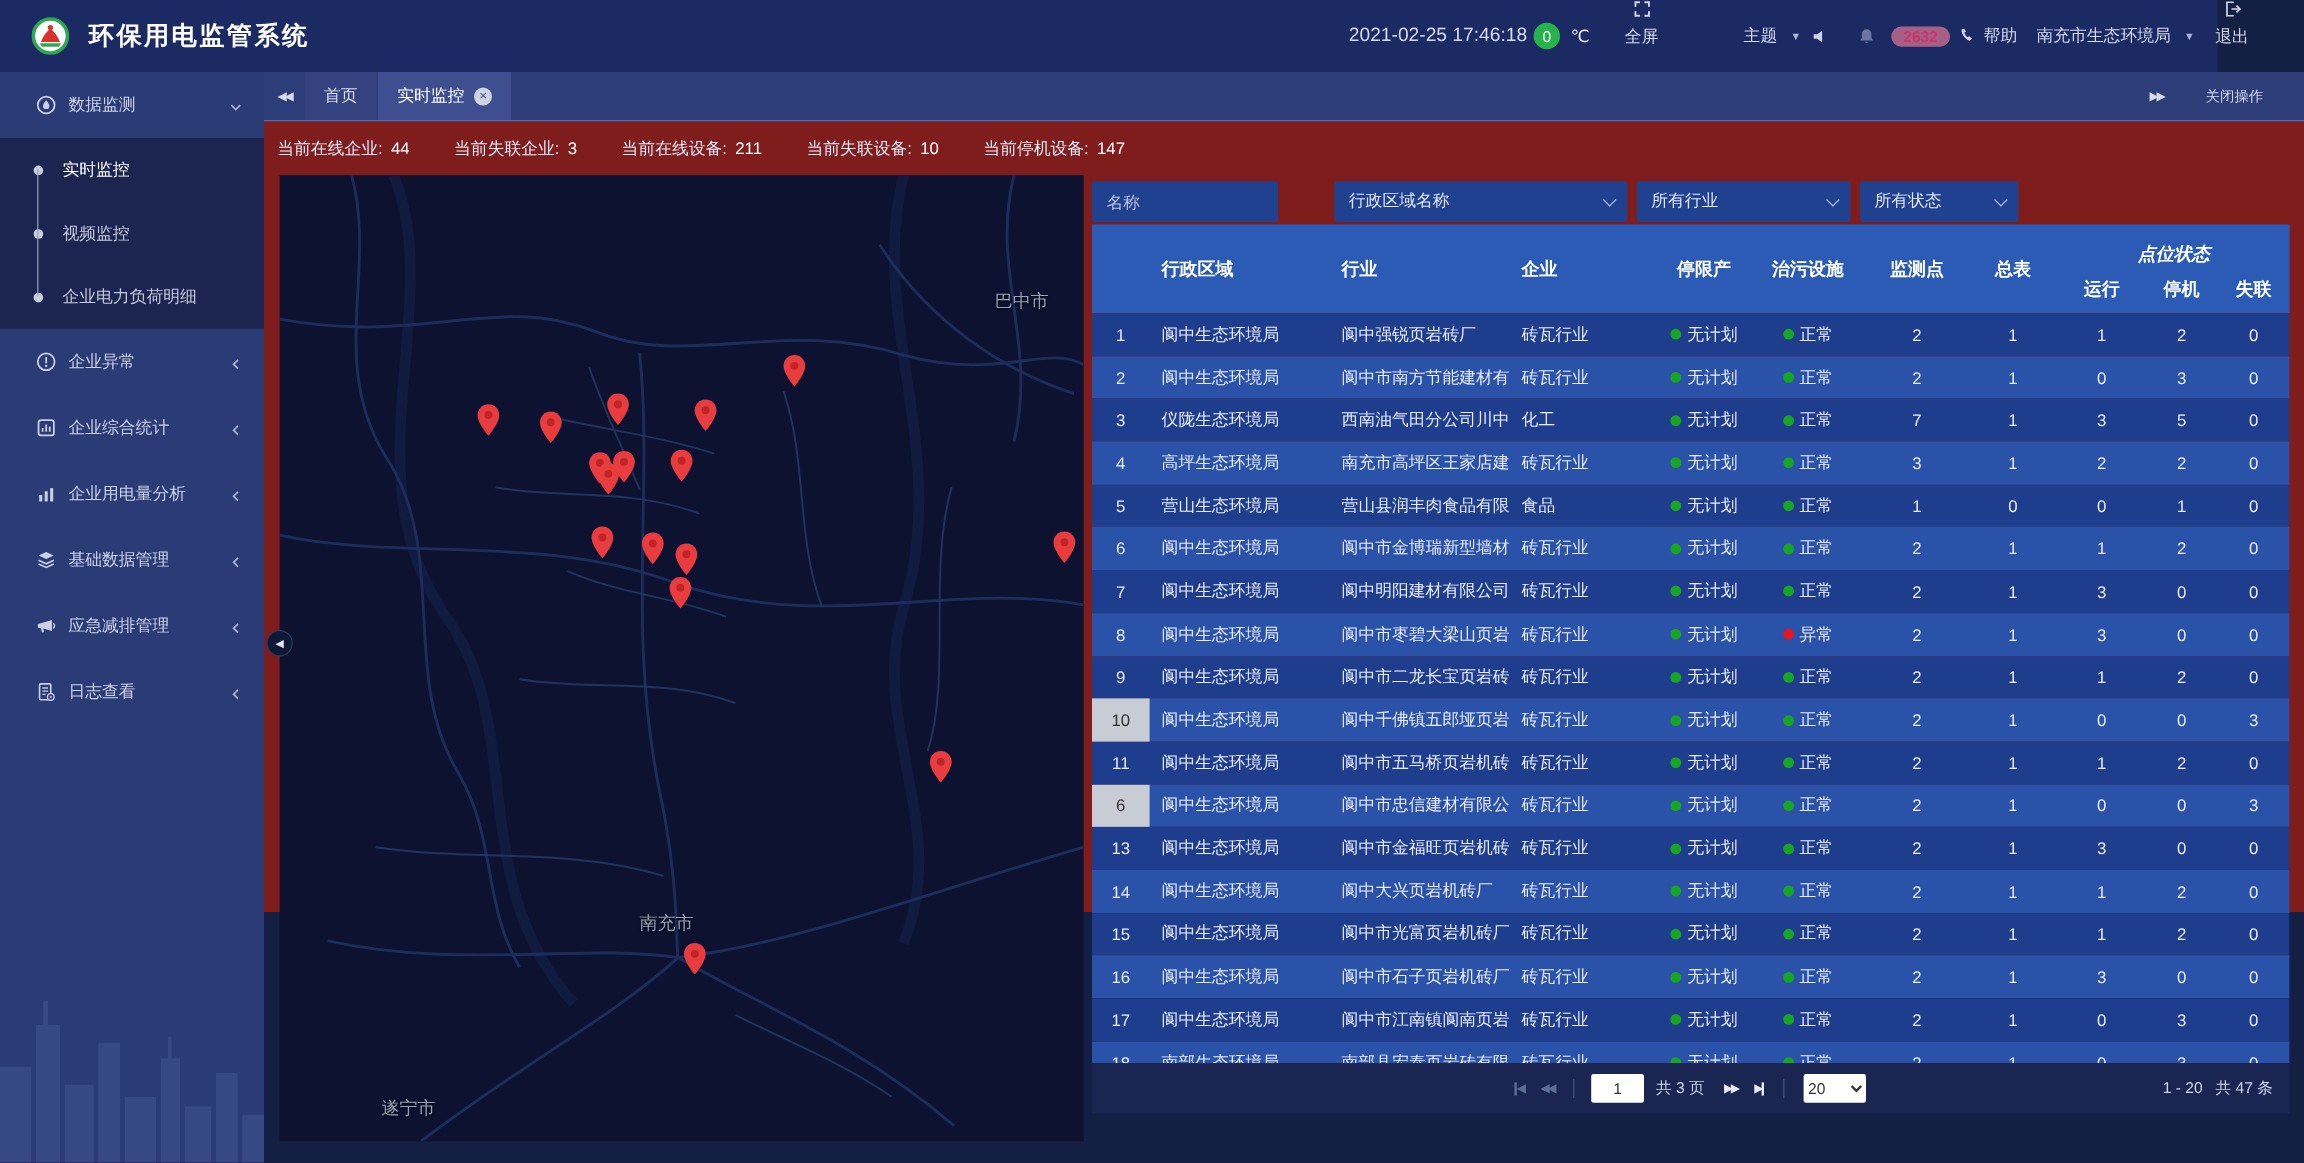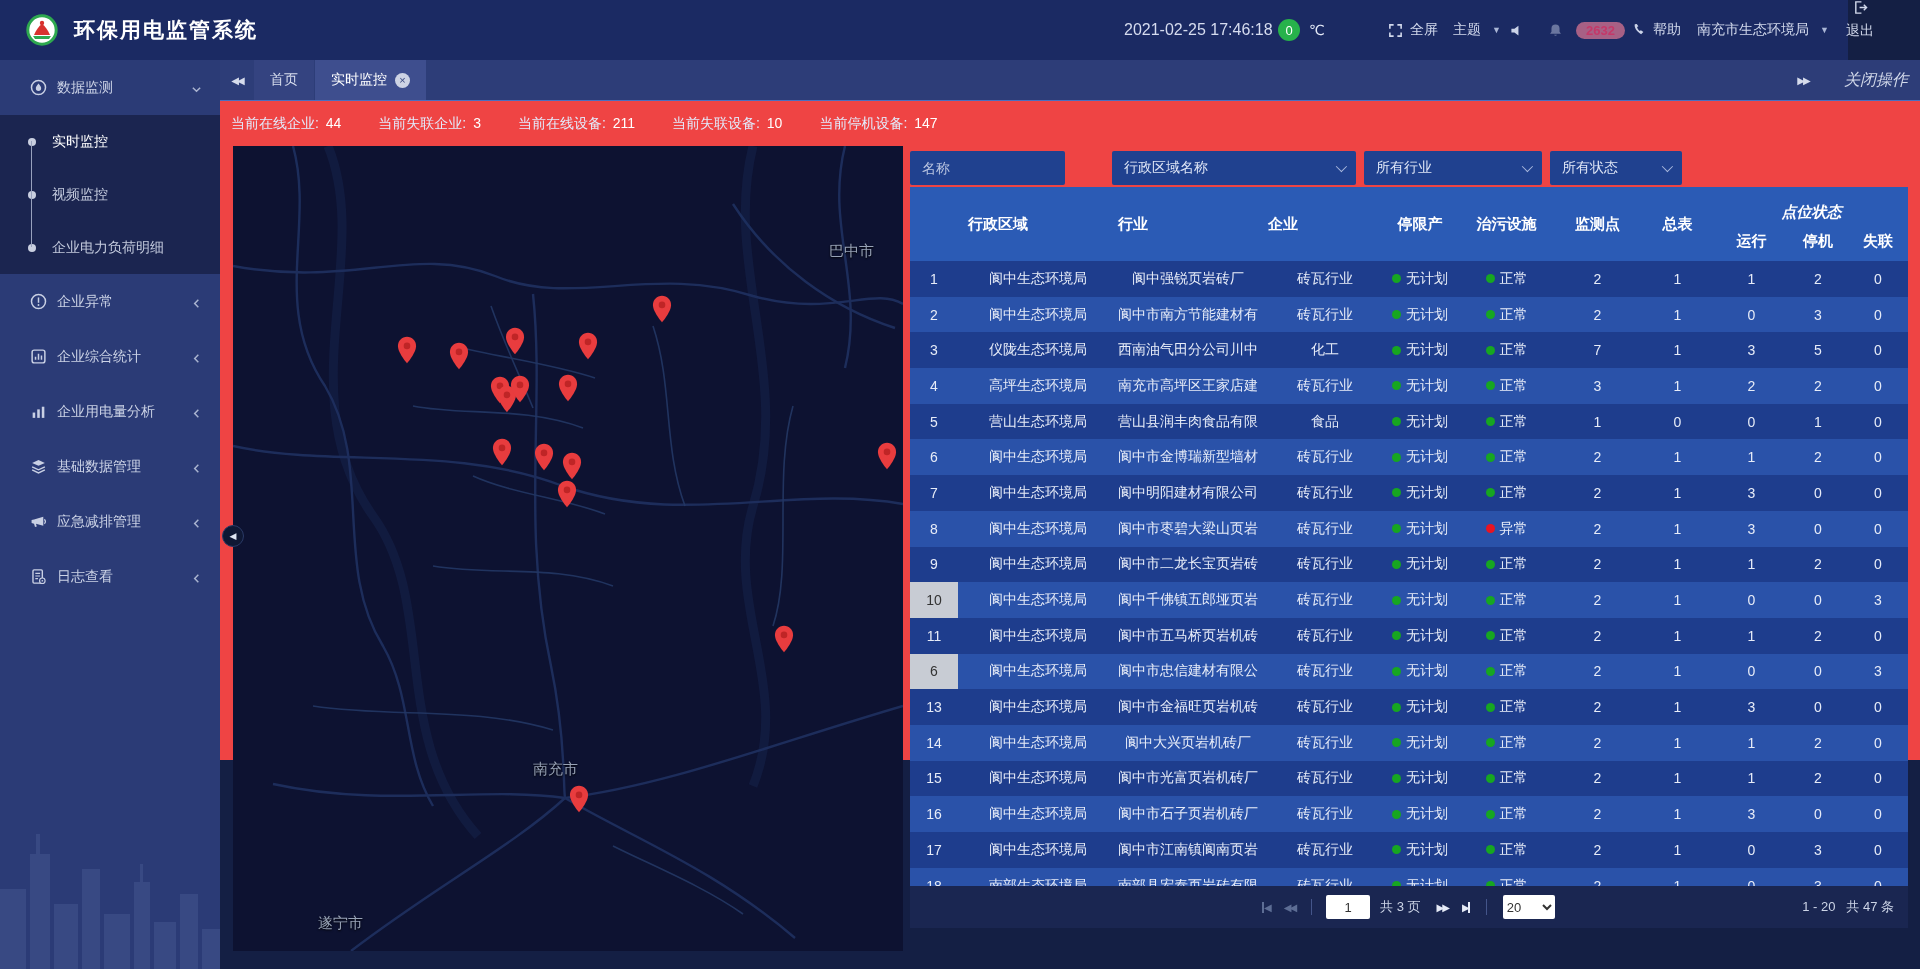--- a/index.html
+++ b/index.html
@@ -14,21 +14,21 @@
   .logo { width:32px; height:32px; margin-right:16px; display:inline-block; }
   .app-title { color:#fff; font-size:21px; font-weight:bold; letter-spacing:2px; }
   .tr-item { display:flex; align-items:center; color:#cdd5ea; font-size:14px; white-space:nowrap; }
   .pos { position:absolute; top:0; height:60px; display:flex; align-items:center; }
   .dt { left:1124px; font-size:16px; color:#d6dcef; }
   .temp { left:1278px; }
   .temp-badge { width:22px; height:22px; border-radius:50%; background:#27b24b; color:#fff; font-size:13px;
     display:inline-flex; align-items:center; justify-content:center; font-style:normal; }
   .temp-unit { color:#e6ebf8; font-size:14px; margin-left:9px; font-style:normal; }
   .hbtn { cursor:pointer; gap:7px; font-size:14px; color:#d2d9ec; }
-  .fullscreen { left:1388px; } .theme { left:1453px; } .speaker { left:1510px; }
+  .fullscreen { left:1354px;flex-direction:column; } .theme { left:1453px; } .speaker { left:1510px; }
   .notice { left:1548px; } .help { left:1632px; } .org { left:1697px; } .logout { left:1846px;flex-direction:column; }
   .caret { font-size:9px; color:#aab6d6; margin-left:4px; }
   .pill { background:#c06a8c; color:#e23b6b; font-size:13px; font-weight:bold; border-radius:10px;
     padding:1px 10px; margin-left:6px; opacity:.85; }
   .bell { opacity:.45; }
 
   
   .sidebar { position:absolute; left:0; top:60px; width:220px; height:909px; background:#2b3b76; z-index:20; overflow:hidden; }
   .grp { position:relative; height:55px; display:flex; align-items:center; cursor:pointer; color:#ccd3e6; font-size:14px; }
   .grp .gicon { position:absolute; left:30px; width:17px; height:17px; }
@@ -46,24 +46,24 @@
   .tabbar { position:absolute; left:220px; top:60px; width:1700px; height:40px; background:#2d3d78;
     display:flex; align-items:stretch; z-index:10; }
   .tscroll { width:34px; display:flex; align-items:center; justify-content:center; color:#d6dcec;
     font-size:10px; letter-spacing:-2px; cursor:pointer; }
   .tab { padding:0 16px; display:flex; align-items:center; gap:8px; font-size:14px; color:#d8deee;
     background:#344380; margin-right:1px; cursor:pointer; }
   .tab.active { background:#3e4e8e; color:#fff; }
   .tab-close { width:15px; height:15px; border-radius:50%; background:#cdd3e4; color:#39497f; font-size:11px;
     line-height:15px; text-align:center; font-style:normal; cursor:pointer; }
   .tb-right { margin-left:auto; display:flex; align-items:center; }
-  .close-ops { color:#d2d9ea; font-size:16px; margin:0 12px 0 24px; cursor:pointer;font-style:italic; }
+  .close-ops { color:#d2d9ea; font-size:12px; margin:0 34px 0 24px; cursor:pointer; }
 
   
-  .main { position:absolute; left:220px; top:100px; width:1700px; height:660px; background:#ef4444;
+  .main { position:absolute; left:220px; top:100px; width:1700px; height:660px; background:#7f1d1d;
     border-top:1px solid #4a6fc0; }
   .stats { position:absolute; left:0; top:0; width:1700px; height:45px; display:flex; align-items:center;
     padding-left:11px; gap:37px; }
   .stat-item { color:#e3eafb; font-size:14px; white-space:nowrap; }
   .stat-item b { font-weight:normal; color:#ffffff; margin-left:3px; }
 
   
   .map { position:absolute; left:13px; top:45px; width:670px; height:805px; background:#0d1231; overflow:hidden; }
   .roads { position:absolute; left:0; top:0; }
   .city { position:absolute; color:#97a2b6; font-size:15px; text-shadow:0 1px 2px #000; white-space:nowrap; }
@@ -94,21 +94,21 @@
   .th-group { grid-column:9/12; grid-row:1; display:flex; align-items:flex-end; justify-content:center;
     font-style:italic; padding-bottom:2px; }
   .th-sub { grid-row:2; display:flex; align-items:flex-start; justify-content:center; padding-top:8px; }
   .thead .inner { display:grid; grid-template-columns:48px 150px 150px 124px 76px 97px 85px 75px 73px 60px 60px;
     grid-template-rows:37px 37px; height:74px; }
 
   .tbody { position:absolute; left:0; top:115px; width:998px; height:625px; overflow:hidden; }
   .row { height:35.7px; color:#e7ecf8; font-size:14px; cursor:pointer; }
   .row.odd { background:#1e3d8d; } .row.even { background:#2a52a9; }
   .cell { display:flex; align-items:center; justify-content:center; overflow:hidden; white-space:nowrap; }
-  .cell.left { justify-content:center; padding-left:10px; }
+  .cell.left { justify-content:flex-start; padding-left:10px; }
   .cell.idx.hl { background:#c8ccd4; color:#333; }
   .sdot { width:9px; height:9px; border-radius:50%; display:inline-block; margin-right:5px; flex:none; }
   .sdot.g { background:#17a621; } .sdot.r { background:#e81422; }
 
   
   .pager { position:absolute; left:0; top:740px; width:998px; height:42px; background:#1a2651;
     display:flex; align-items:center; padding-left:352px; color:#ccd4e6; font-size:13px; }
   .pgi { letter-spacing:-2px; font-size:10px; cursor:pointer; display:flex; align-items:center; margin-right:14px; }
   .pgi .bar { width:2px; height:11px; background:currentColor; display:inline-block; }
   .pgi.dim { color:#5d6d94; } .pgi.lit { color:#e6ebf7; }

